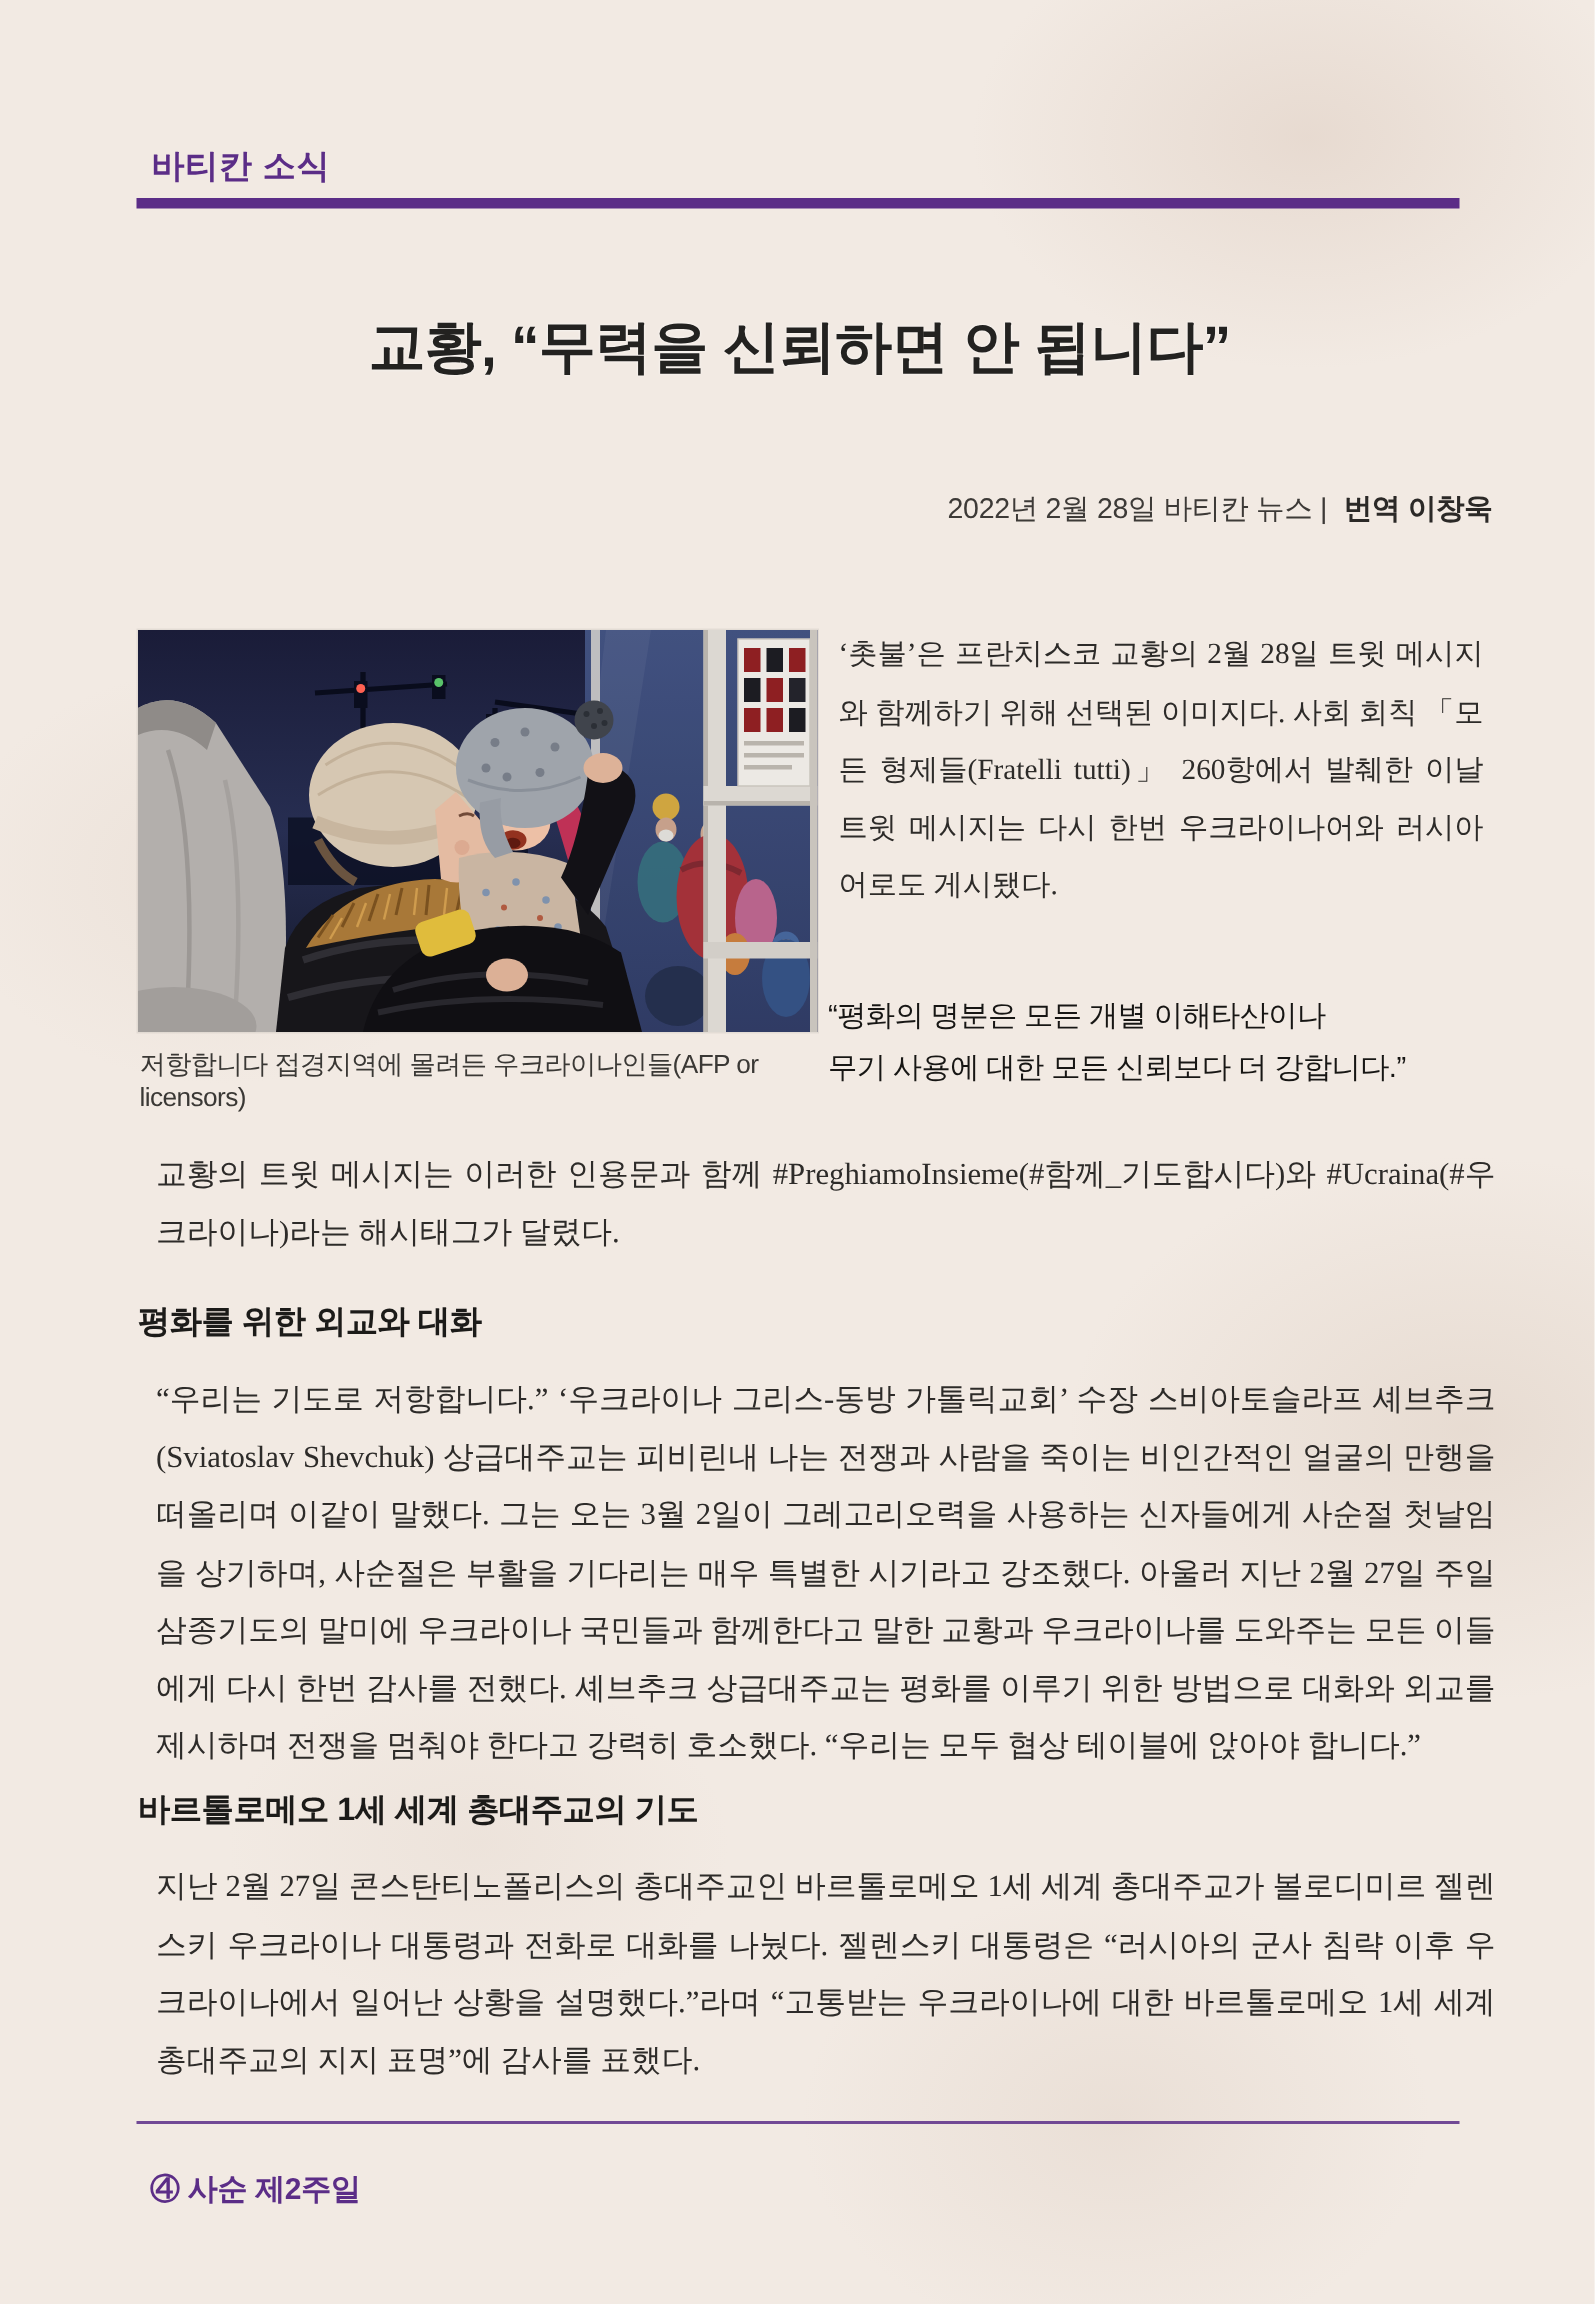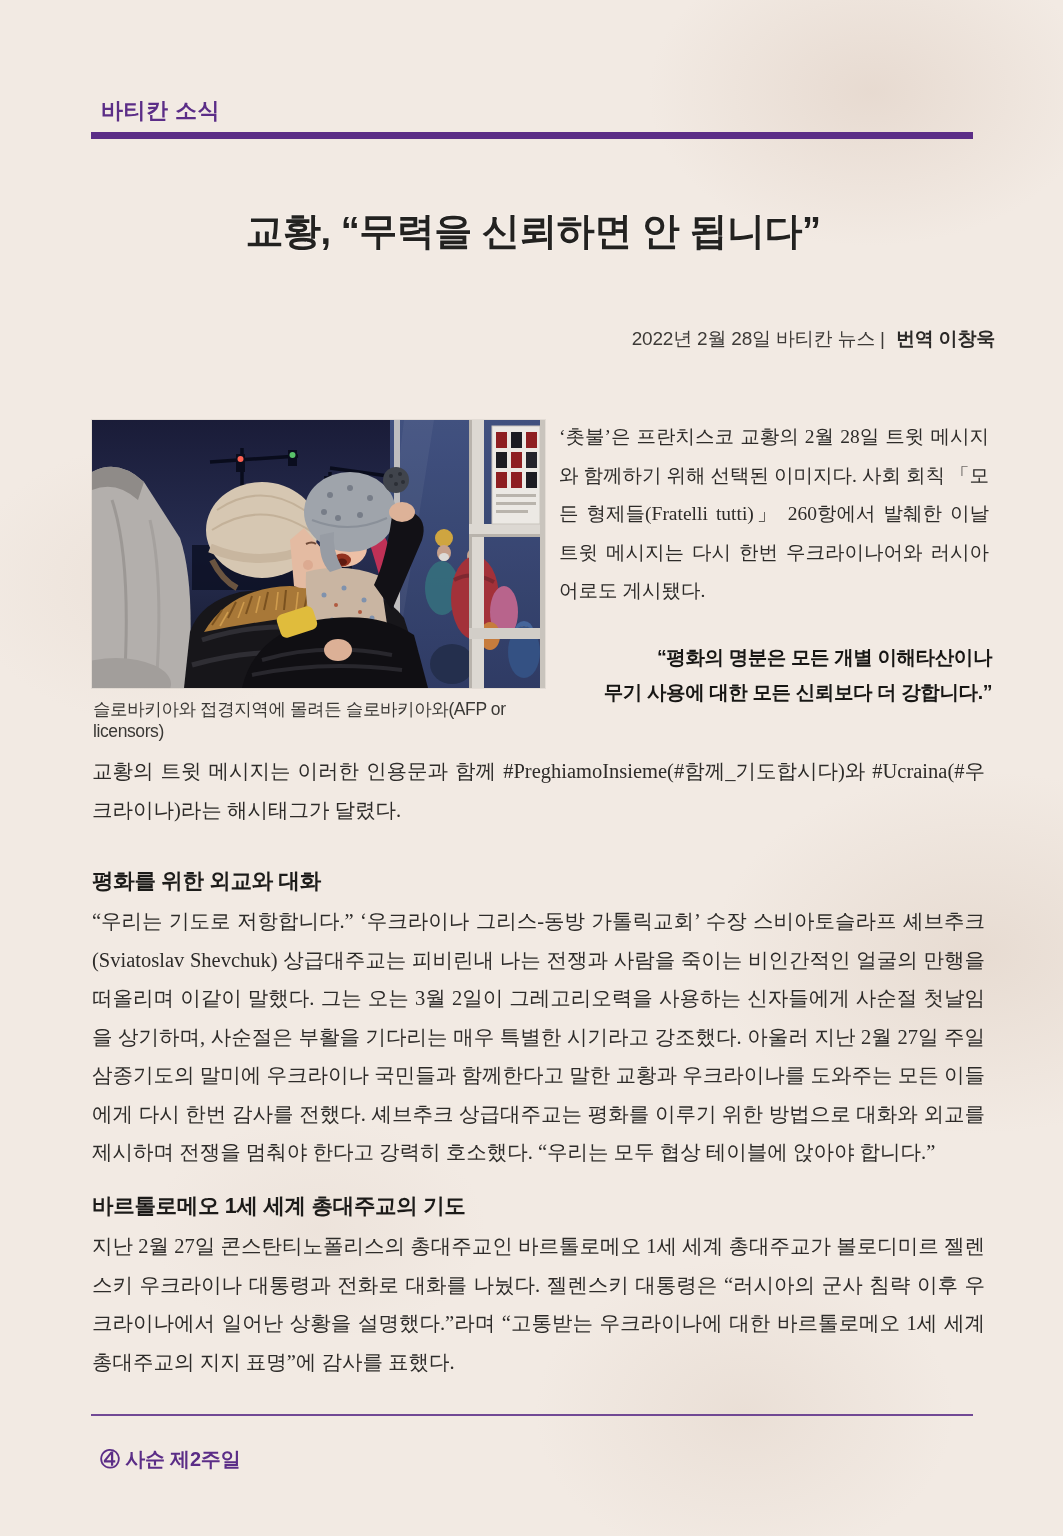--- a/index.html
+++ b/index.html
@@ -48,26 +48,26 @@
     position:absolute;left:93px;top:697px;width:460px;
     font-size:17.5px;color:#3a3835;letter-spacing:-0.4px;
   }
   .intro{
     position:absolute;left:557px;top:416px;width:430px;margin:2px;
     font-family:"Liberation Serif",serif;
     font-size:19.5px;line-height:38.5px;color:#2d2b29;
     text-align:justify;word-break:break-all;
   }
   .pullquote{
-    position:absolute;left:552px;top:640px;width:440px;
-    text-align:right;font-size:19.5px;font-weight:700;color:#171614;
+    position:absolute;left:552px;top:660px;width:440px;
+    text-align:left;font-size:19.5px;font-weight:400;color:#171614;
     line-height:35px;letter-spacing:-0.4px;
   }
   .para{
-    position:absolute;left:92px;width:893px;margin:0;
+    position:absolute;left:92px;width:893px;margin:12px;
     font-family:"Liberation Serif",serif;
     font-size:20.5px;line-height:38.5px;color:#2d2b29;
     text-align:justify;word-break:break-all;
   }
   .para-hashtag{top:752px;}
   .sec-heading{
     position:absolute;left:92px;margin:0;
     font-size:21.5px;font-weight:700;color:#1c1b19;letter-spacing:-0.3px;
   }
   .sec1-heading{top:866px;}
@@ -277,21 +277,21 @@
       <ellipse cx="310" cy="92" rx="13" ry="10" fill="#ddb298"></ellipse>
 
       <path d="M150,268 Q162,215 225,200 Q285,190 322,215 L336,268 Z" fill="#100f13"></path>
       <path d="M170,240 Q230,222 300,235" stroke="#28272d" stroke-width="4" fill="none"></path>
       <path d="M160,255 Q230,240 310,250" stroke="#28272d" stroke-width="4" fill="none"></path>
       <rect x="186" y="190" width="38" height="24" rx="6" fill="#e0bc3c" transform="rotate(-18 205 202)"></rect>
       <ellipse cx="246" cy="230" rx="14" ry="11" fill="#dcb096"></ellipse>
     </svg>
   </figure>
 
-  <div class="caption">슬로바키아와 접경지역에 몰려든 슬로바키아와(AFP or licensors)</div>
+  <div class="caption">저항합니다 접경지역에 몰려든 우크라이나인들(AFP or licensors)</div>
 
   <p class="intro">‘촛불’은 프란치스코 교황의 2월 28일 트윗 메시지와 함께하기 위해 선택된 이미지다. 사회 회칙 「모든 형제들(Fratelli tutti)」 260항에서 발췌한 이날 트윗 메시지는 다시 한번 우크라이나어와 러시아어로도 게시됐다.</p>
 
   <div class="pullquote">
     <span>“평화의 명분은 모든 개별 이해타산이나</span><br>
     <span>무기 사용에 대한  모든 신뢰보다 더 강합니다.”</span>
   </div>
 
   <p class="para para-hashtag">교황의 트윗 메시지는 이러한 인용문과 함께 #PreghiamoInsieme(#함께_기도합시다)와 #Ucraina(#우크라이나)라는 해시태그가 달렸다.</p>
 

